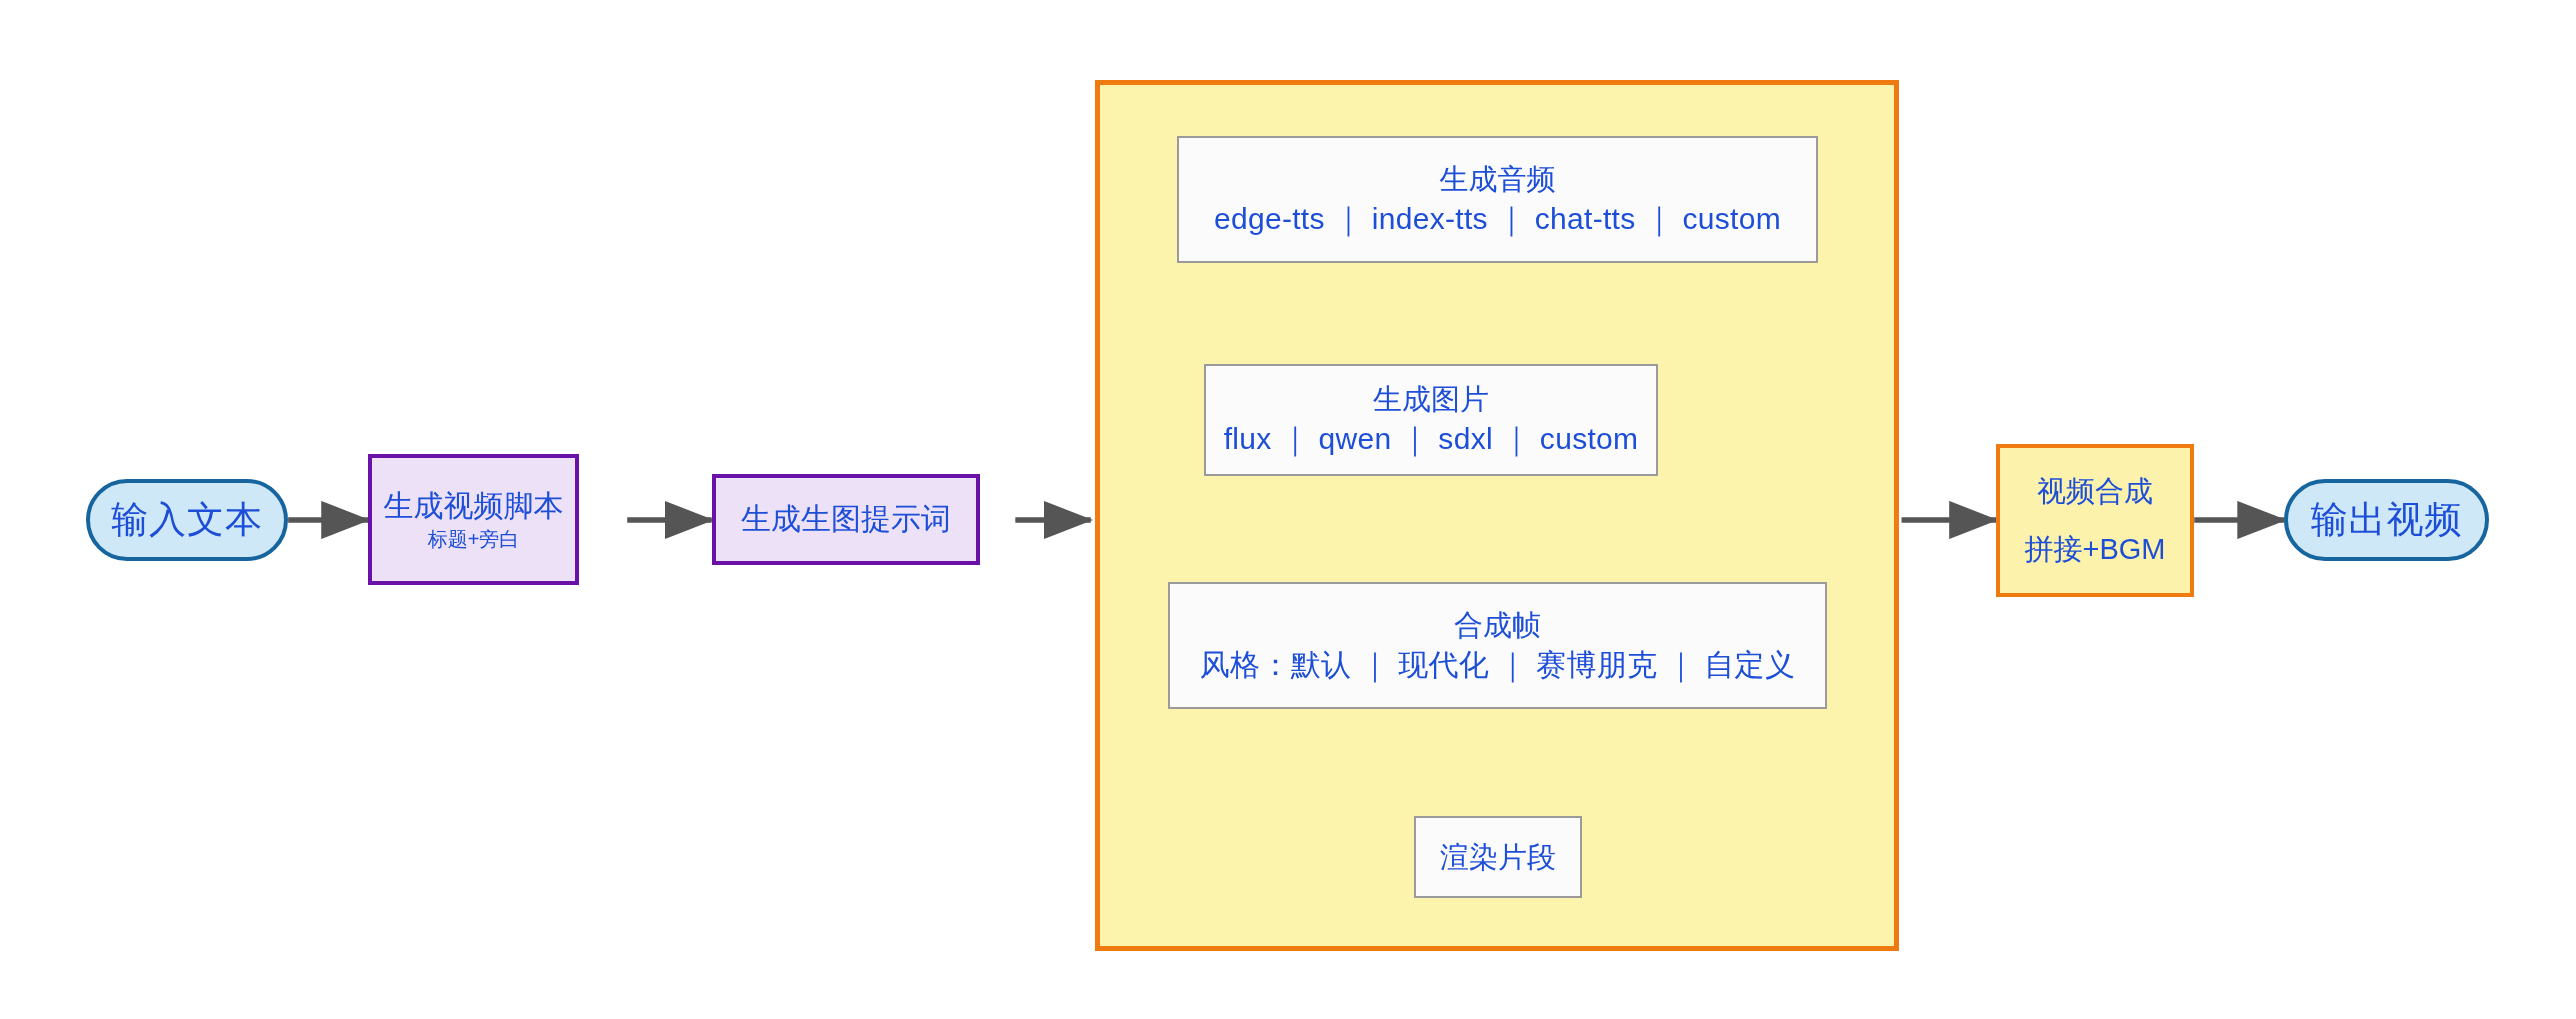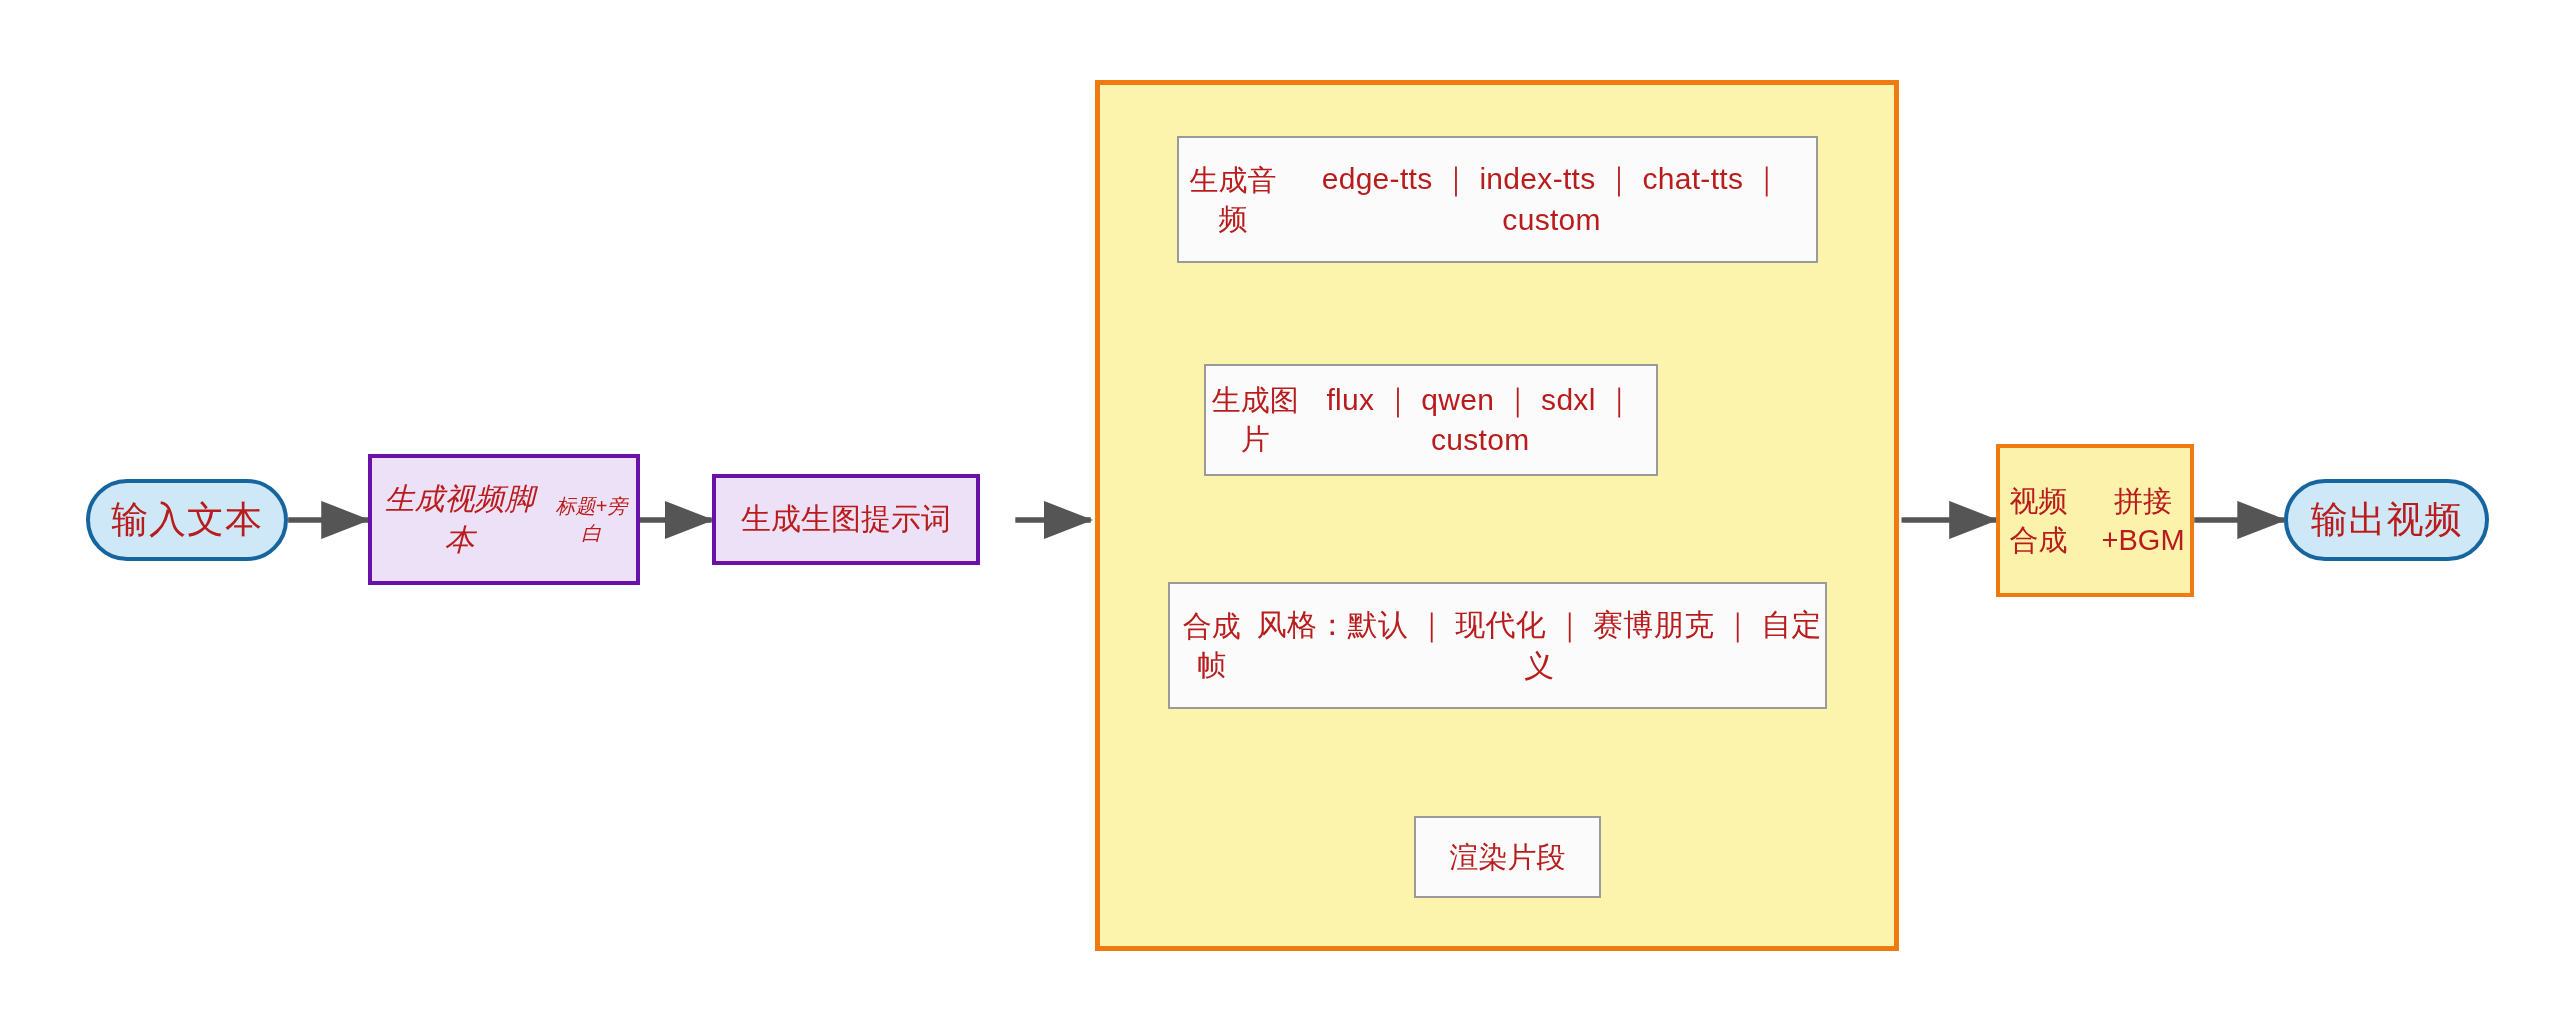--- a/index.html
+++ b/index.html
@@ -26,25 +26,26 @@
     top: 0;
     width: 2576px;
     height: 1020px;
     pointer-events: none;
   }
 
   .node {
     position: absolute;
     box-sizing: border-box;
     display: flex;
+    flex-direction: column;
     align-items: center;
     justify-content: center;
     text-align: center;
     line-height: 1.34;
-    color: #b91c1c;
+    color: #1d4ed8;
   }
 
   
   .n-terminal {
     background: #cfe8f8;
     border: 4.5px solid #16659f;
     border-radius: 908px;
   }
   .n-terminal .t-main {
     font-size: 37px;
@@ -124,21 +125,21 @@
 
     <line x1="2414" y1="572" x2="2513" y2="572" stroke="#555555" stroke-width="6" marker-end="url(#arrowhead)"></line>
   </svg>
 
   <div class="cluster" style="left:1095px; top:80px; width:804px; height:871px;"></div>
 
   <div class="node n-terminal" style="left:86px; top:479px; width:202px; height:82px;">
     <span class="t-main">输入文本</span>
   </div>
 
-  <div class="node n-process" style="left:368px; top:454px; width:272px; height:131px;font-style:italic;">
+  <div class="node n-process" style="left:368px; top:454px; width:211px; height:131px;">
     <span class="t-main">生成视频脚本</span>
     <span class="t-sub">标题+旁白</span>
   </div>
 
   <div class="node n-process" style="left:712px; top:474px; width:268px; height:91px;">
     <span class="t-main">生成生图提示词</span>
   </div>
 
   <div class="node n-plain" style="left:1177px; top:136px; width:641px; height:127px;">
     <span class="t-main">生成音频</span>
@@ -148,21 +149,21 @@
   <div class="node n-plain" style="left:1204px; top:364px; width:454px; height:112px;text-align:center;">
     <span class="t-main">生成图片</span>
     <span class="t-sub">flux ｜ qwen ｜ sdxl ｜ custom</span>
   </div>
 
   <div class="node n-plain" style="left:1168px; top:582px; width:659px; height:127px;">
     <span class="t-main">合成帧</span>
     <span class="t-sub">风格：默认 ｜ 现代化 ｜ 赛博朋克 ｜ 自定义</span>
   </div>
 
-  <div class="node n-plain" style="left:1414px; top:816px; width:187px; height:82px;text-align:center;">
+  <div class="node n-plain" style="left:1414px; top:816px; width:168px; height:82px;text-align:center;">
     <span class="t-main">渲染片段</span>
   </div>
 
   <div class="node n-accent" style="left:1996px; top:444px; width:198px; height:153px;gap:19px;">
     <span class="t-main">视频合成</span>
     <span class="t-sub">拼接+BGM</span>
   </div>
 
   <div class="node n-terminal" style="left:2284px; top:479px; width:205px; height:82px;">
     <span class="t-main">输出视频</span>

